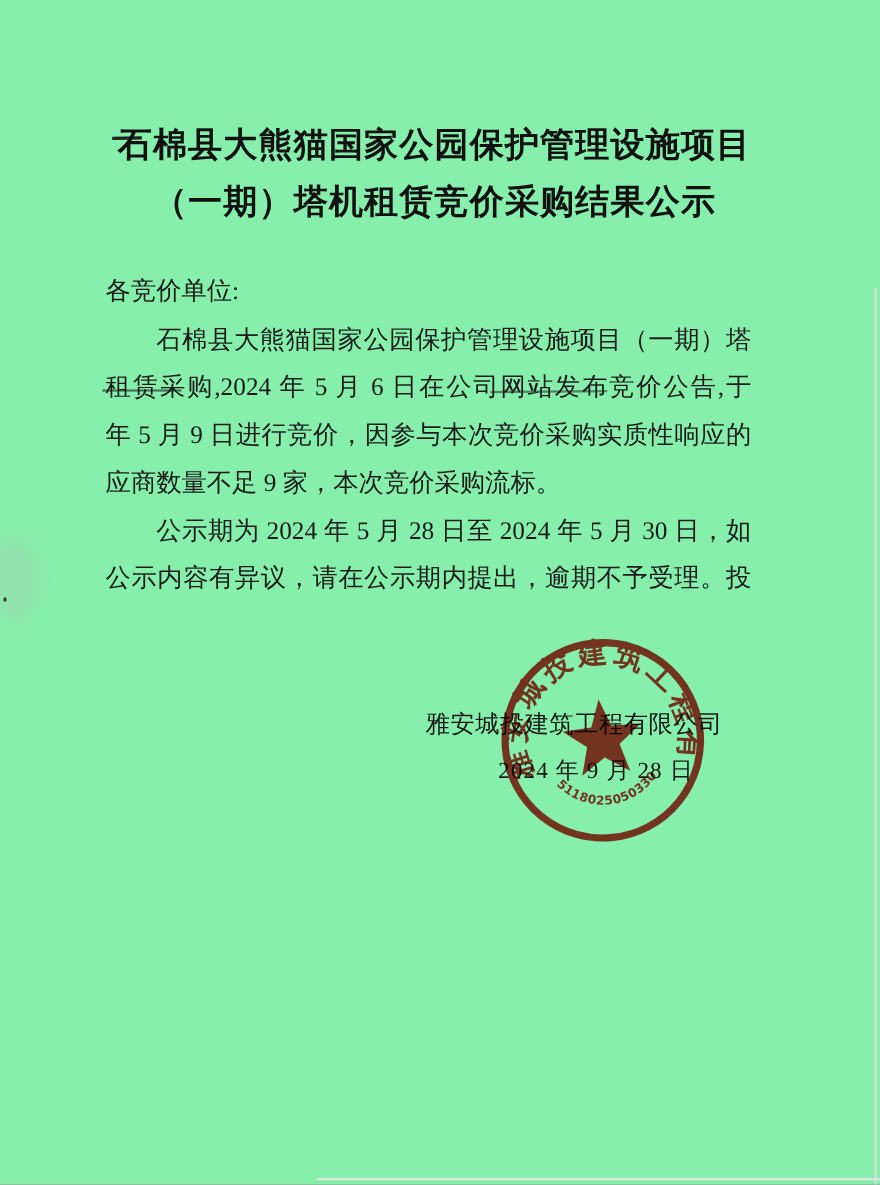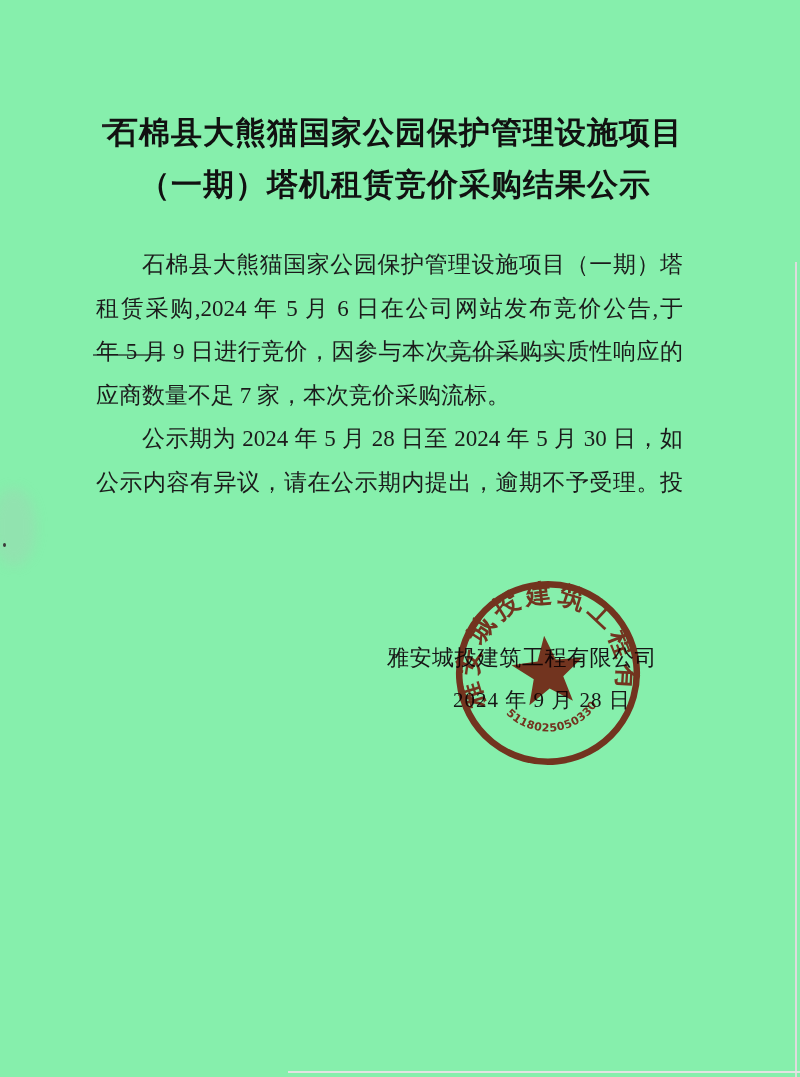--- a/index.html
+++ b/index.html
@@ -71,24 +71,25 @@
   <div class="artifact a-dot"></div>
   <div class="artifact a-edge-right"></div>
   <div class="artifact a-edge-bottom"></div>
 
   <div class="title-block">
     <div>石棉县大熊猫国家公园保护管理设施项目</div>
     <div>（一期）塔机租赁竞价采购结果公示</div>
   </div>
 
   <div class="body-block">
+    <div class="line">各竞价单位:</div>
     <div class="line indent jfull">石棉县大熊猫国家公园保护管理设施项目（一期）塔机</div>
     <div class="line jfull">租赁采购,2024 年 5 月 6 日在公司网站发布竞价公告,于 2024</div>
     <div class="line jfull">年 5 月 9 日进行竞价，因参与本次竞价采购实质性响应的供</div>
-    <div class="line">应商数量不足 7 家，本次竞价采购流标。</div>
+    <div class="line">应商数量不足 9 家，本次竞价采购流标。</div>
     <div class="line indent jfull">公示期为 2024 年 5 月 28 日至 2024 年 5 月 30 日，如对</div>
     <div class="line jfull">公示内容有异议，请在公示期内提出，逾期不予受理。投诉</div>
   </div>
 
   <div class="sig-company">雅安城投建筑工程有限公司</div>
   <div class="sig-date">2024 年 9 月 28 日</div>
 
   <svg class="seal" viewBox="0 0 220 220">
     <g transform="rotate(-6 110 110)" fill="none">
       <circle cx="110" cy="110" r="88" stroke="#d6271d" stroke-width="6.5"></circle>

